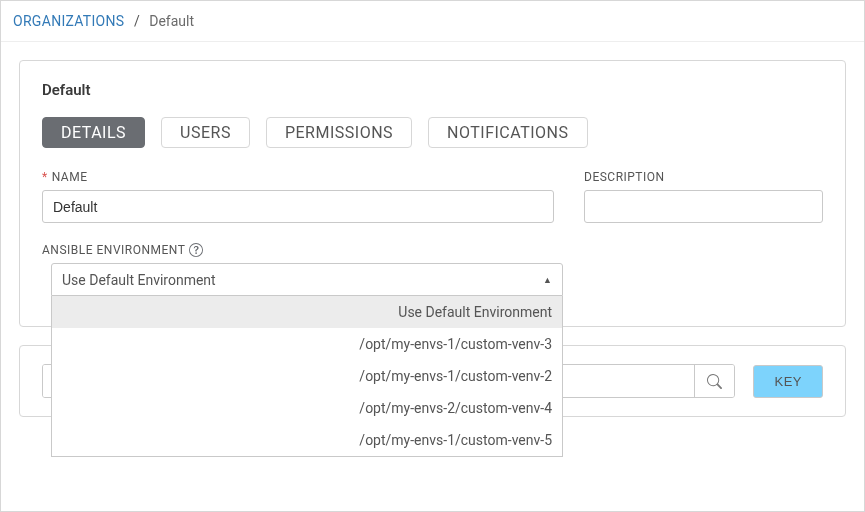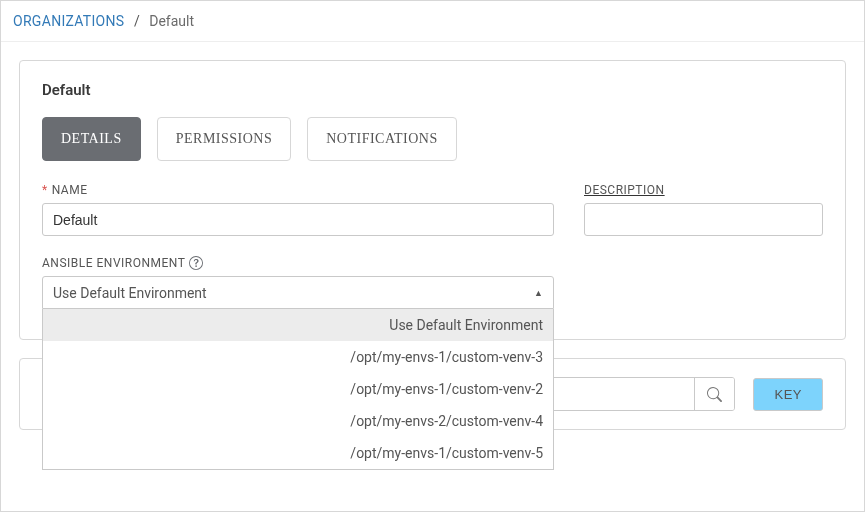--- a/index.html
+++ b/index.html
@@ -54,45 +54,44 @@
       margin-bottom: 18px;
     }
     .tabs {
       display: flex;
       gap: 16px;
       margin-bottom: 22px;
     }
     .tab {
       border: 1px solid #d7d7d7;
       border-radius: 4px;
-      padding: 13px 18px;
-      font-size: 14px;
+      padding: 5px 18px;
+      font-size: 16px;
       letter-spacing: 0.5px;
       color: #555;
       background: #fff;
       cursor: pointer;
-      font-family: Liberation Serif, serif;
     }
     .tab.active {
       background: #6a6d72;
       border-color: #6a6d72;
       color: #fff;
     }
     .form-row {
       display: flex;
       gap: 30px;
       margin-bottom: 20px;
     }
     .form-group {
       display: flex;
       flex-direction: column;
       gap: 6px;
     }
     .fg-name { width: 512px; }
-    .fg-desc { flex: 1; min-width: 0; text-decoration: underline; }
+    .fg-desc { flex: 1; min-width: 0; }
     .label {
       font-size: 12px;
       letter-spacing: 0.5px;
       color: #555;
       display: flex;
       align-items: center;
       gap: 4px;
       text-transform: uppercase;
     }
     .label .req {
@@ -111,20 +110,21 @@
       padding: 6px 10px;
       font-size: 14px;
       height: 33px;
       width: 100%;
       background: #fff;
       color: #333;
     }
     .dropdown-wrapper {
       position: relative;
       width: 512px;
+      margin-left: 9px;
     }
     .dropdown-toggle {
       border: 1px solid #c9c9c9;
       border-radius: 3px 3px 0 0;
       padding: 6px 10px;
       font-size: 14px;
       height: 33px;
       width: 100%;
       background: #fff;
       color: #555;
@@ -216,20 +216,21 @@
   <span class="sep">/</span>
   <span class="current">Default</span>
 </div>
 
 <div class="outer-panel">
   <div class="panel">
     <div class="panel-title">Default</div>
 
     <div class="tabs">
       <div class="tab active">DETAILS</div>
+      <div class="tab">USERS</div>
       <div class="tab">PERMISSIONS</div>
       <div class="tab">NOTIFICATIONS</div>
     </div>
 
     <div class="form-row">
       <div class="form-group fg-name">
         <div class="label">
           <span class="req">*</span>
           <span>NAME</span>
         </div>

